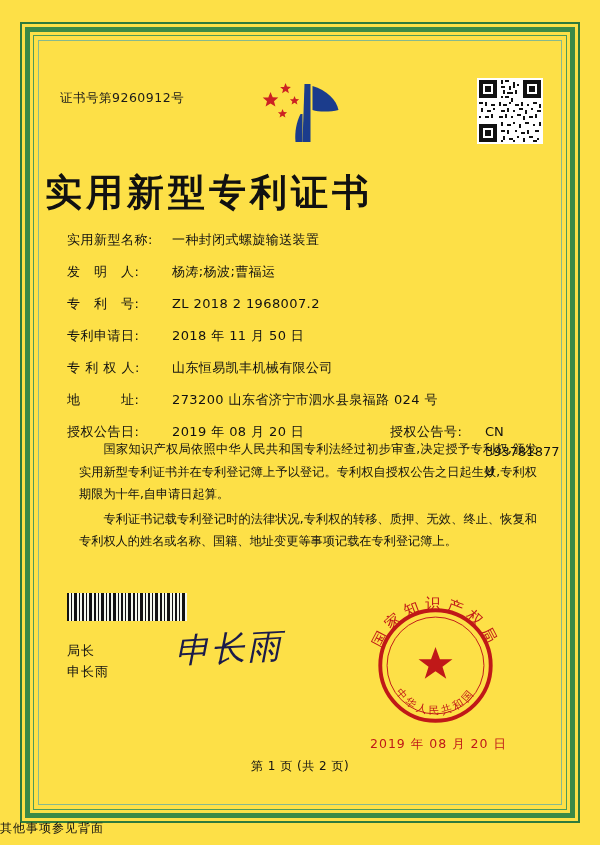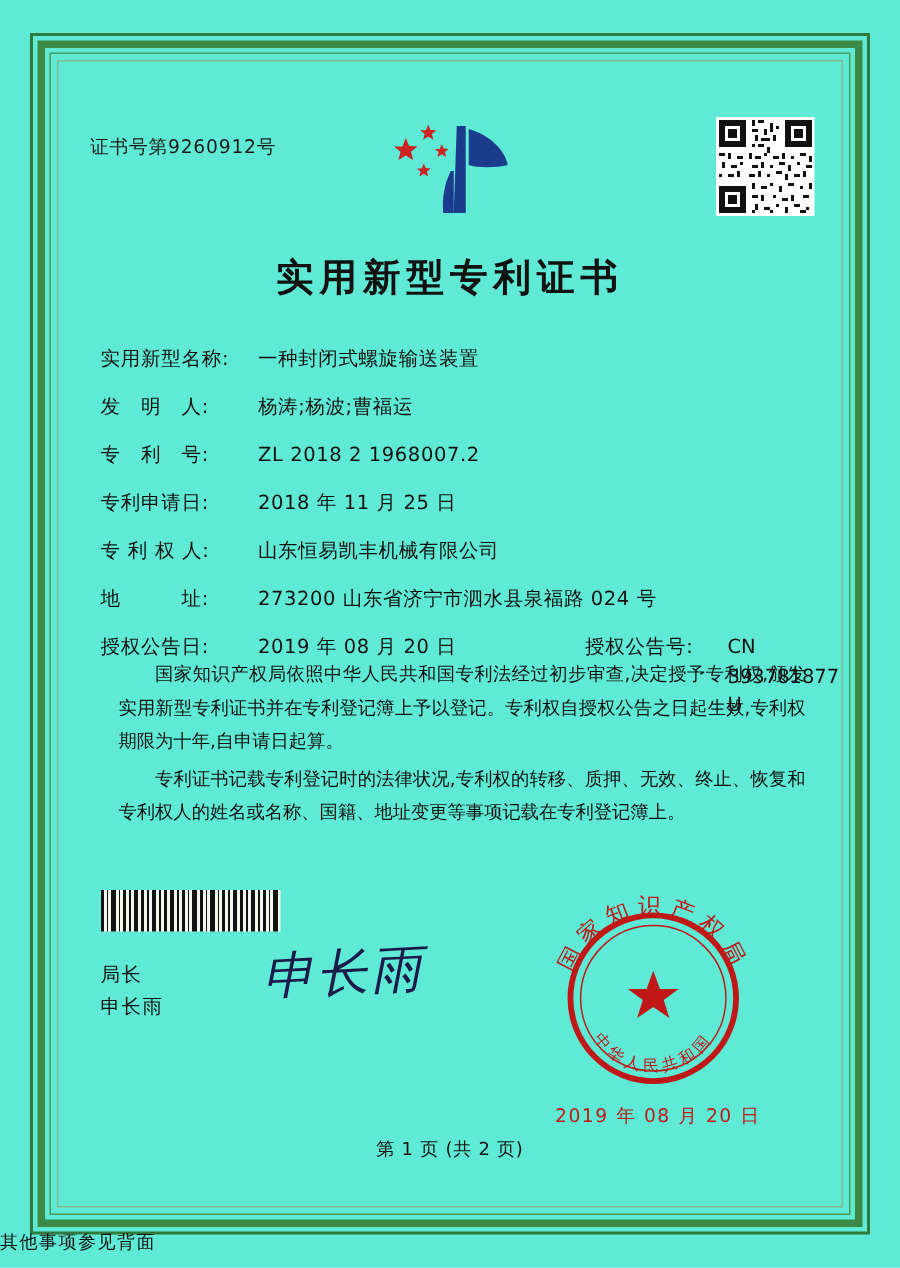--- a/index.html
+++ b/index.html
@@ -11,21 +11,21 @@
     height: 845px;
     background: #ffffff;
     font-family: "DejaVu Sans", "Liberation Sans", sans-serif;
     overflow: hidden;
   }
 
   .certificate {
     position: relative;
     width: 600px;
     height: 845px;
-    background: #5eead4;
+    background: #fde047;
     box-sizing: border-box;
   }
 
   
   .border-outer {
     position: absolute;
     left: 20px;
     top: 22px;
     right: 20px;
     bottom: 22px;
@@ -96,23 +96,23 @@
     top: 30px;
     width: 66px;
     height: 66px;
   }
 
   .title {
     position: absolute;
     left: 0;
     right: 0;
     top: 120px;
-    text-align: center;
+    text-align: left;
     font-family: "DejaVu Serif", "Liberation Serif", serif;
-    font-size: 25px;
+    font-size: 37px;
     font-weight: bold;
     letter-spacing: 4px;
     color: #111;
   }
 
   .fields {
     position: absolute;
     left: 22px;
     right: 12px;
     top: 182px;
@@ -352,21 +352,21 @@
       <div class="field-row">
         <div class="field-label">发　明　人:</div>
         <div class="field-value">杨涛;杨波;曹福运</div>
       </div>
       <div class="field-row">
         <div class="field-label">专　利　号:</div>
         <div class="field-value">ZL 2018 2 1968007.2</div>
       </div>
       <div class="field-row">
         <div class="field-label">专利申请日:</div>
-        <div class="field-value">2018 年 11 月 25 日</div>
+        <div class="field-value">2018 年 11 月 50 日</div>
       </div>
       <div class="field-row">
         <div class="field-label">专 利 权 人:</div>
         <div class="field-value">山东恒易凯丰机械有限公司</div>
       </div>
       <div class="field-row">
         <div class="field-label">地　　　址:</div>
         <div class="field-value">273200 山东省济宁市泗水县泉福路 024 号</div>
       </div>
       <div class="field-row inline-two">

